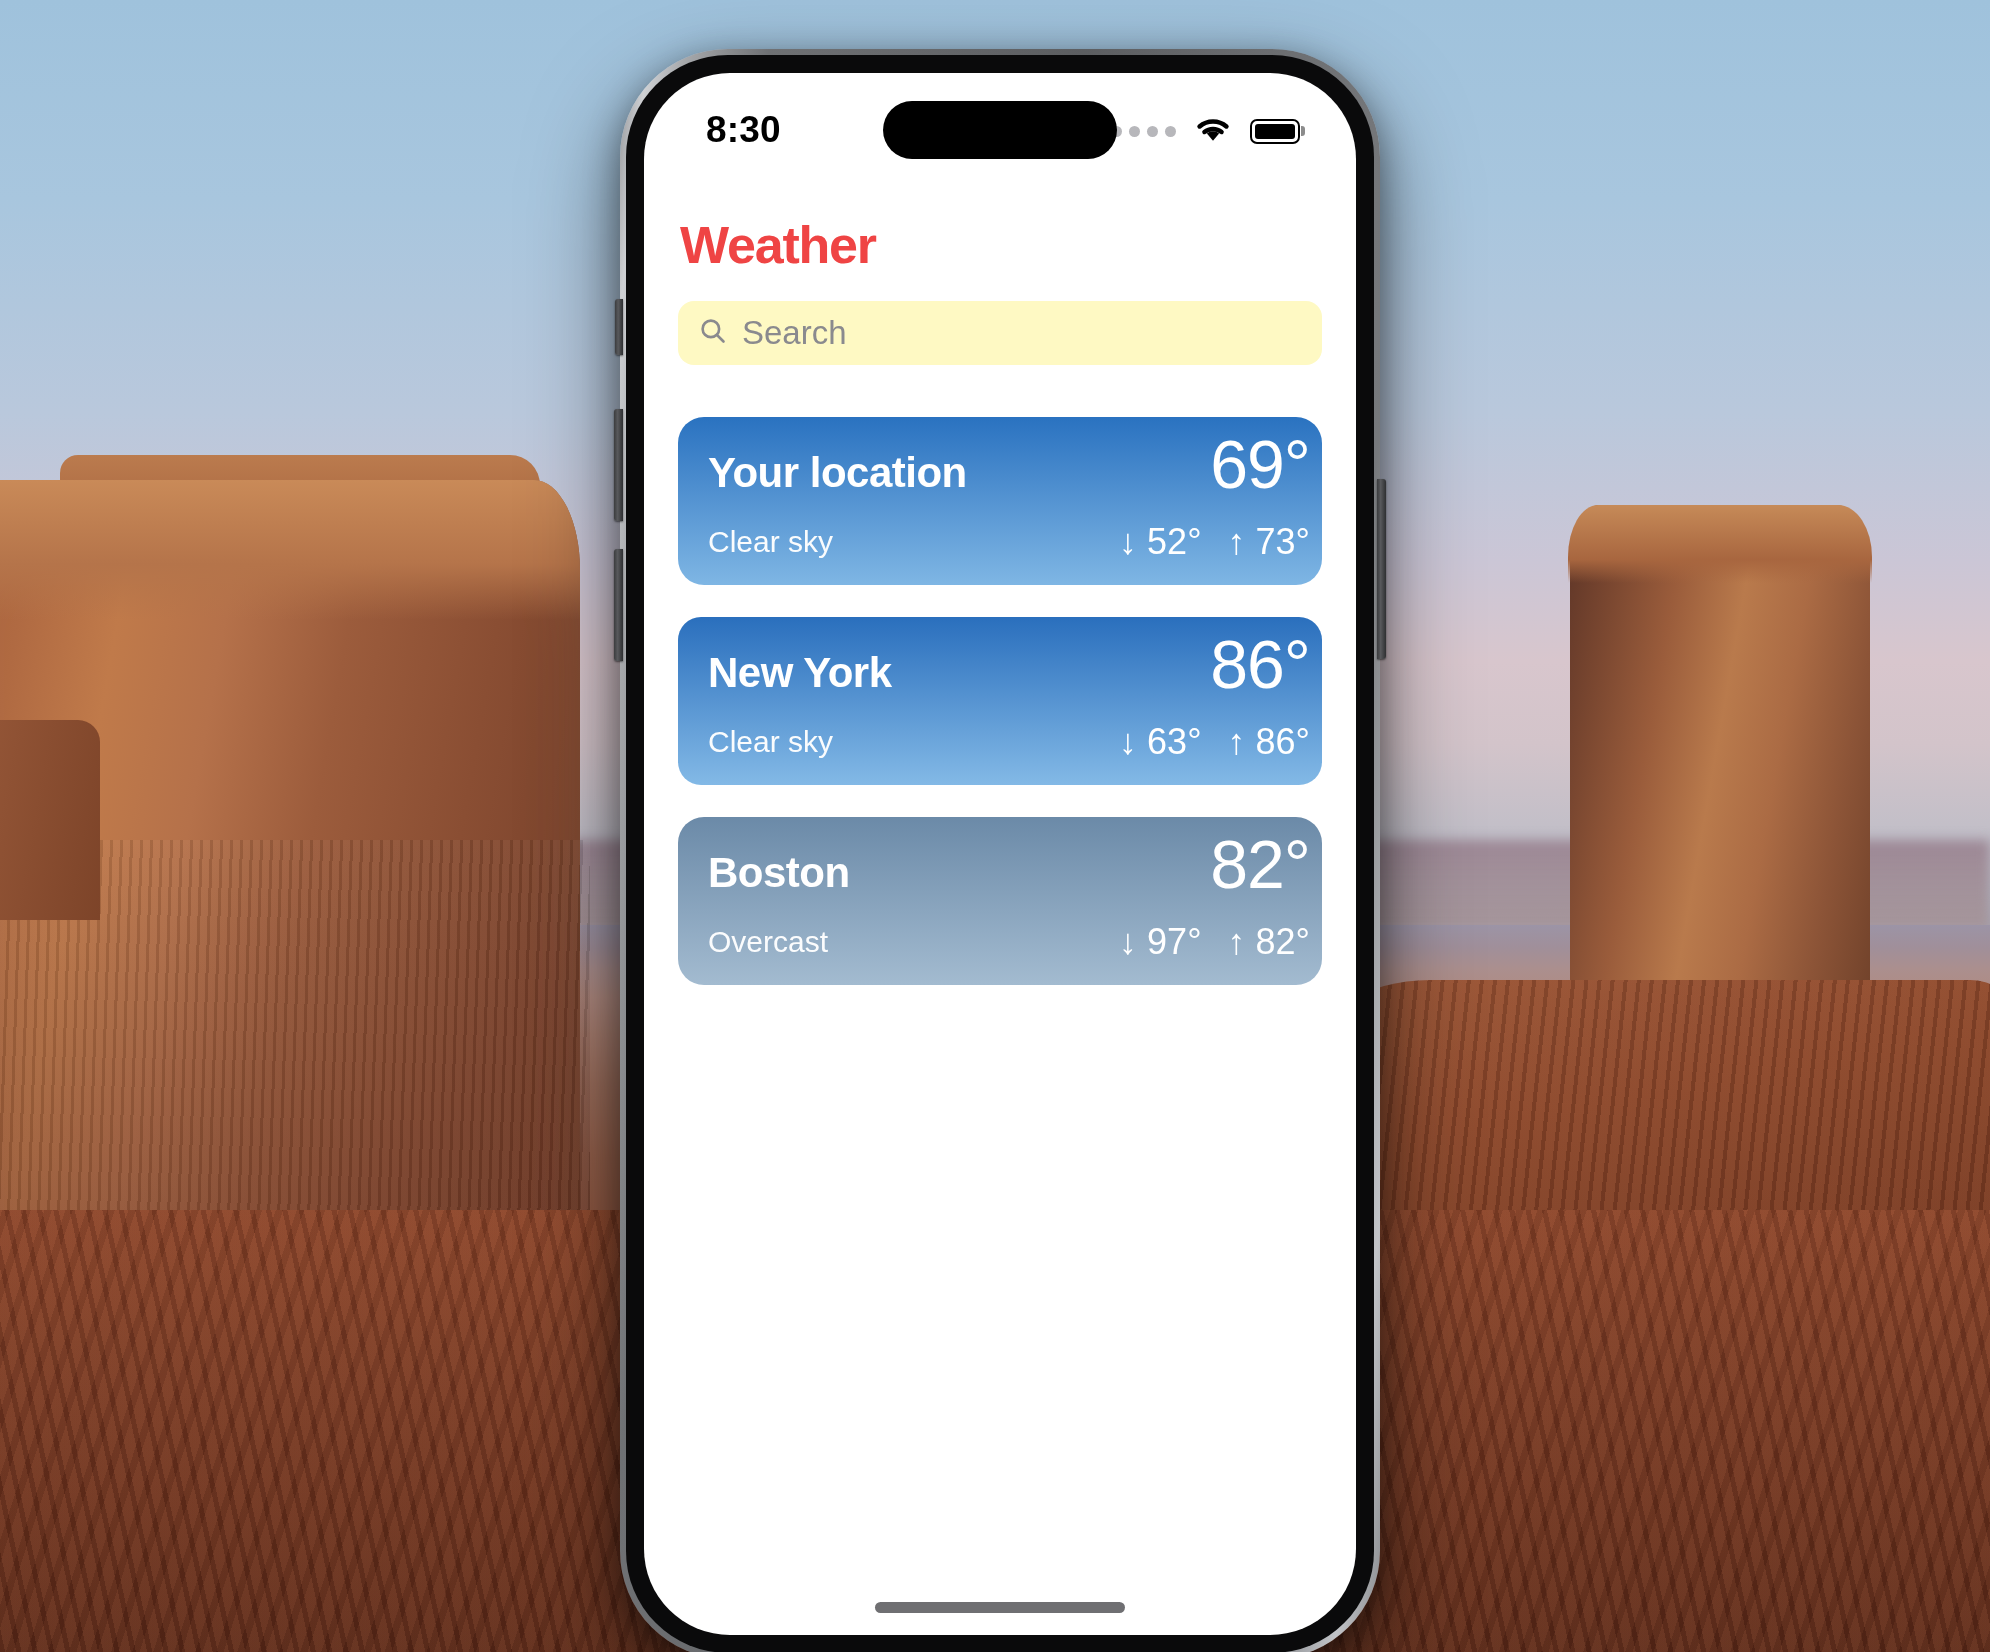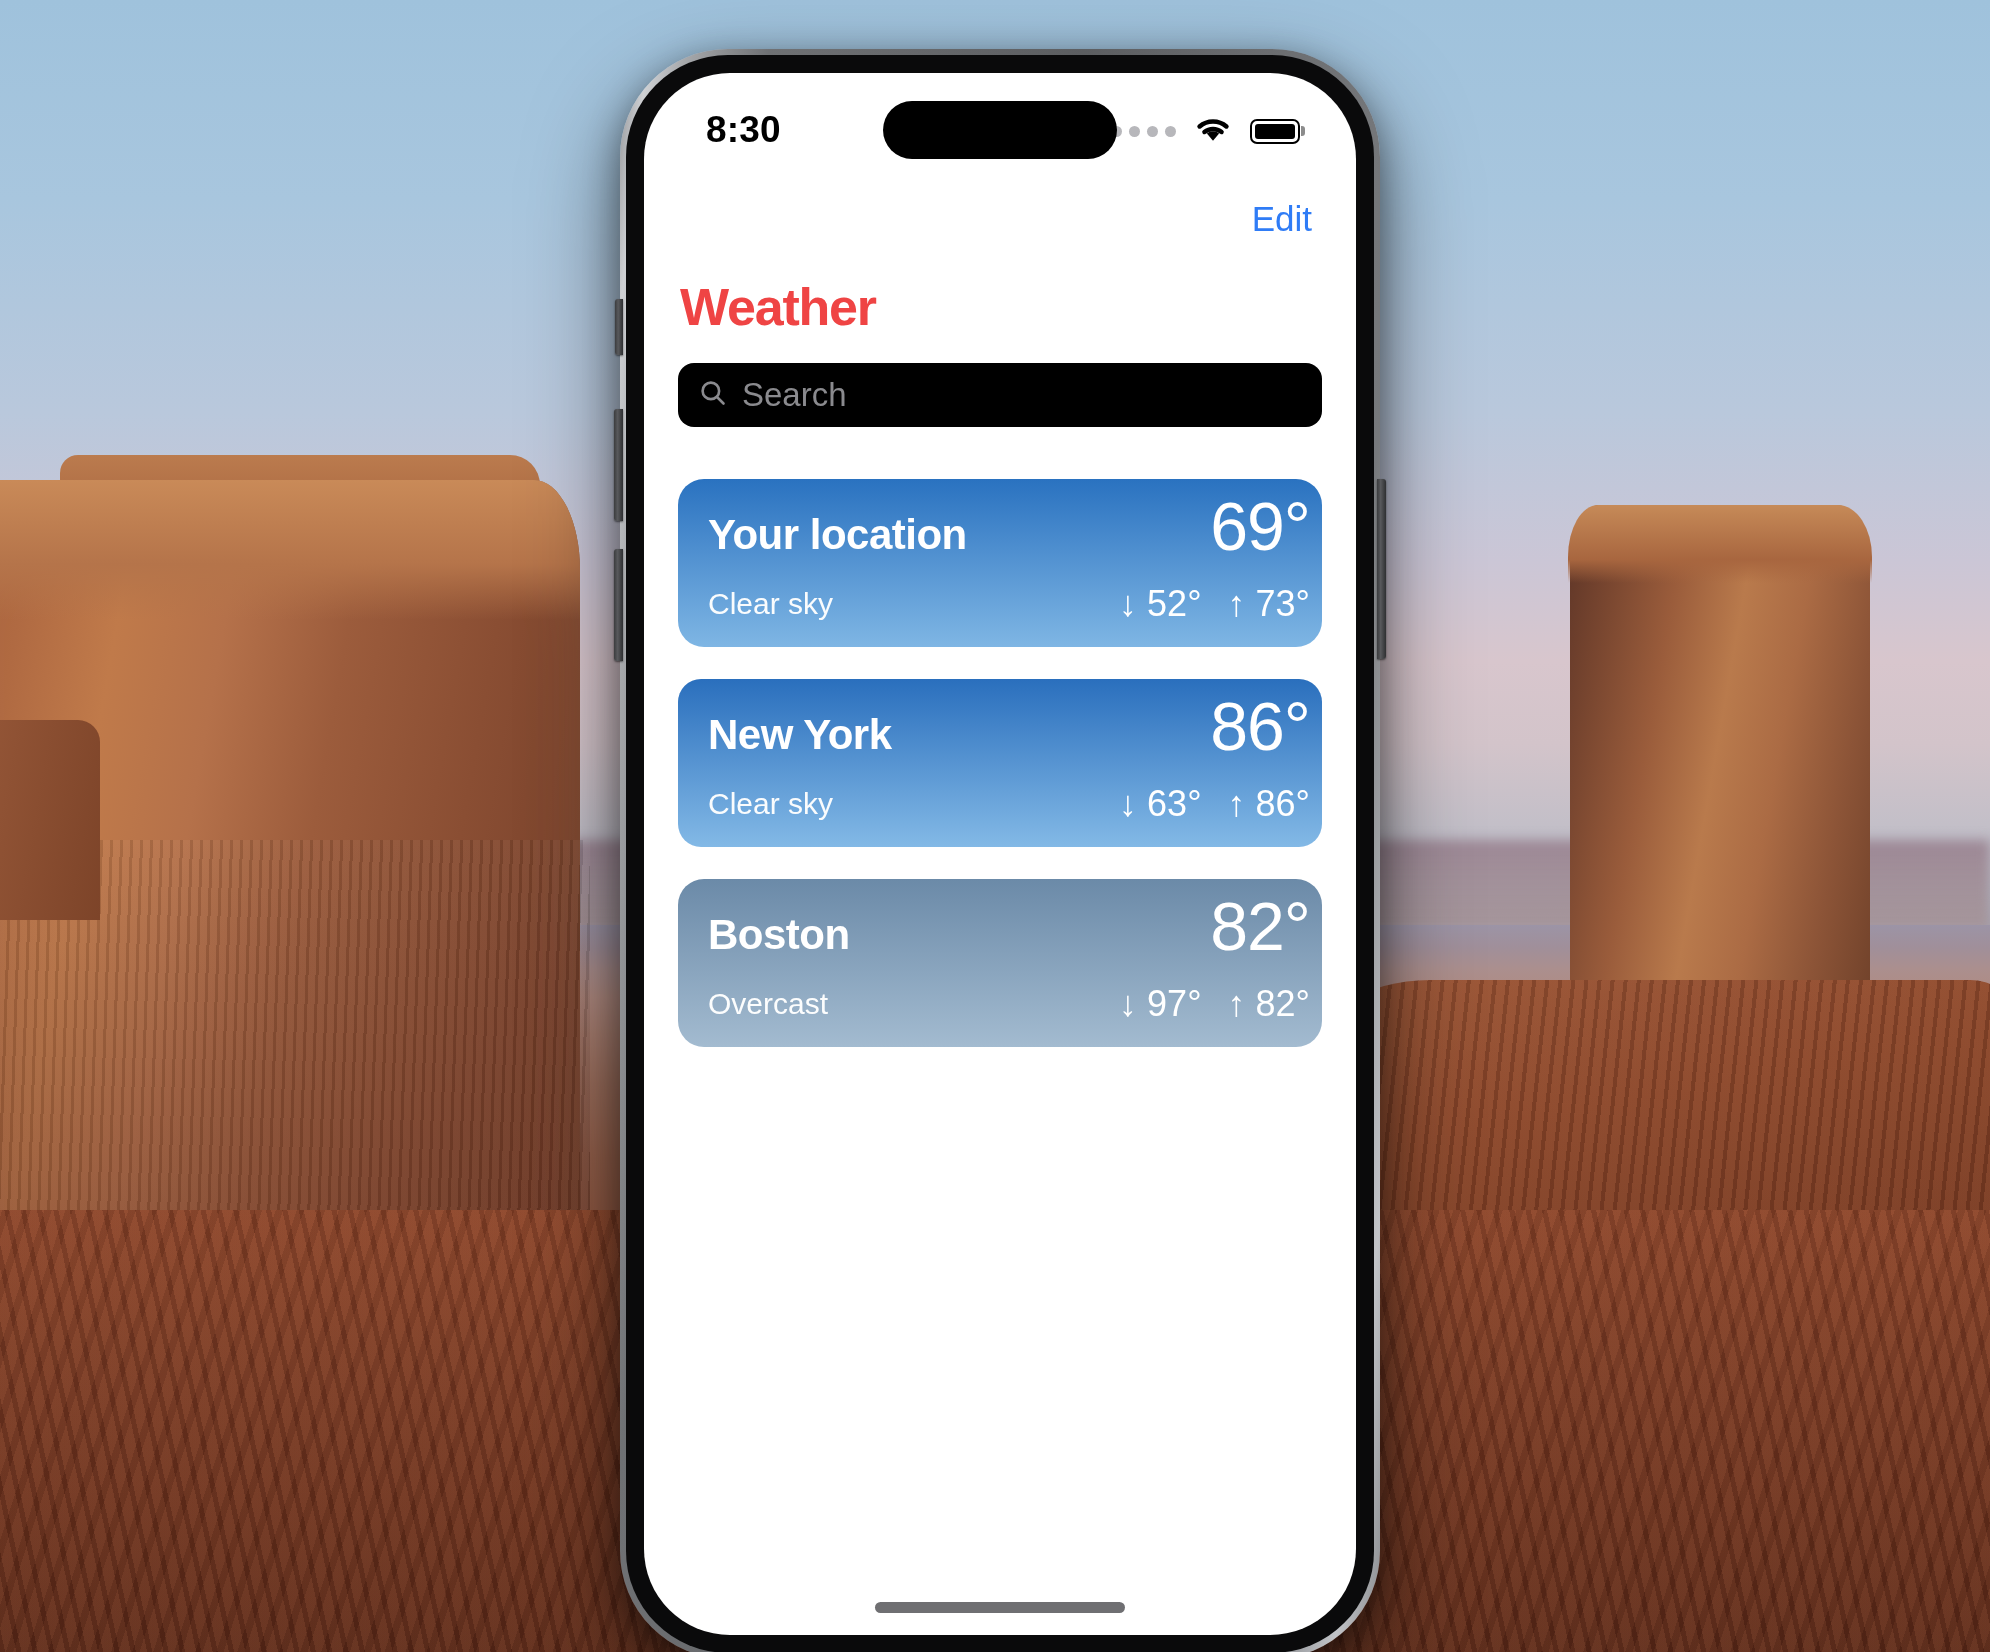--- a/index.html
+++ b/index.html
@@ -207,21 +207,21 @@
     font-size:35px; color:#2f7cf6; background:none; border:none;
     cursor:pointer; font-family:inherit; padding:4px 2px;
   }
   #page-title {
     font-size:52px; font-weight:700; color:#ef4444;
     letter-spacing:-1.2px; margin:34px 0 0 2px;
   }
   
   #search-bar {
     margin-top:26px; height:64px;
-    background:#000000; border-radius:16px;
+    background:#fef9c3; border-radius:16px;
     display:flex; align-items:center; gap:14px;
     padding:16px 20px;
   }
   #search-placeholder { font-size:33px; color:#8a8a8e; }
 
   
   #city-list { margin-top:52px; display:flex; flex-direction:column; gap:32px; }
   .city-card {
     position:relative;
     height:168px; border-radius:26px;
@@ -296,23 +296,20 @@
           </svg>
         </span>
         <span id="battery">
           <span id="battery-fill"></span>
         </span>
       </div>
     </div>
 
     <div id="app">
 
-      <div id="edit-row">
-        <button id="edit-button">Edit</button>
-      </div>
 
       <h1 id="page-title">Weather</h1>
 
       <div id="search-bar">
         <span>
           <svg width="30" height="30" viewBox="0 0 24 24">
             <circle cx="10.3" cy="10.3" r="6.6" stroke="#8a8a8e" stroke-width="2.1" fill="none"></circle>
             <line x1="15.2" y1="15.2" x2="20.4" y2="20.4" stroke="#8a8a8e" stroke-width="2.1" stroke-linecap="round"></line>
           </svg>
         </span>

